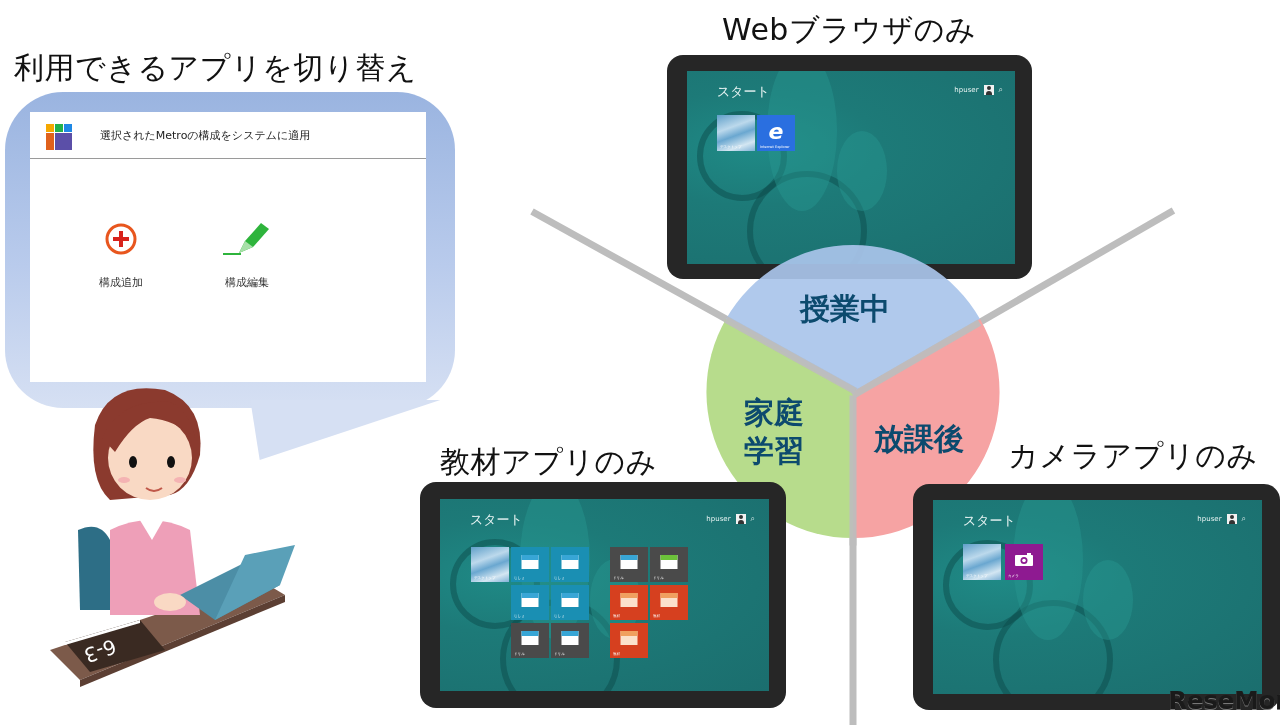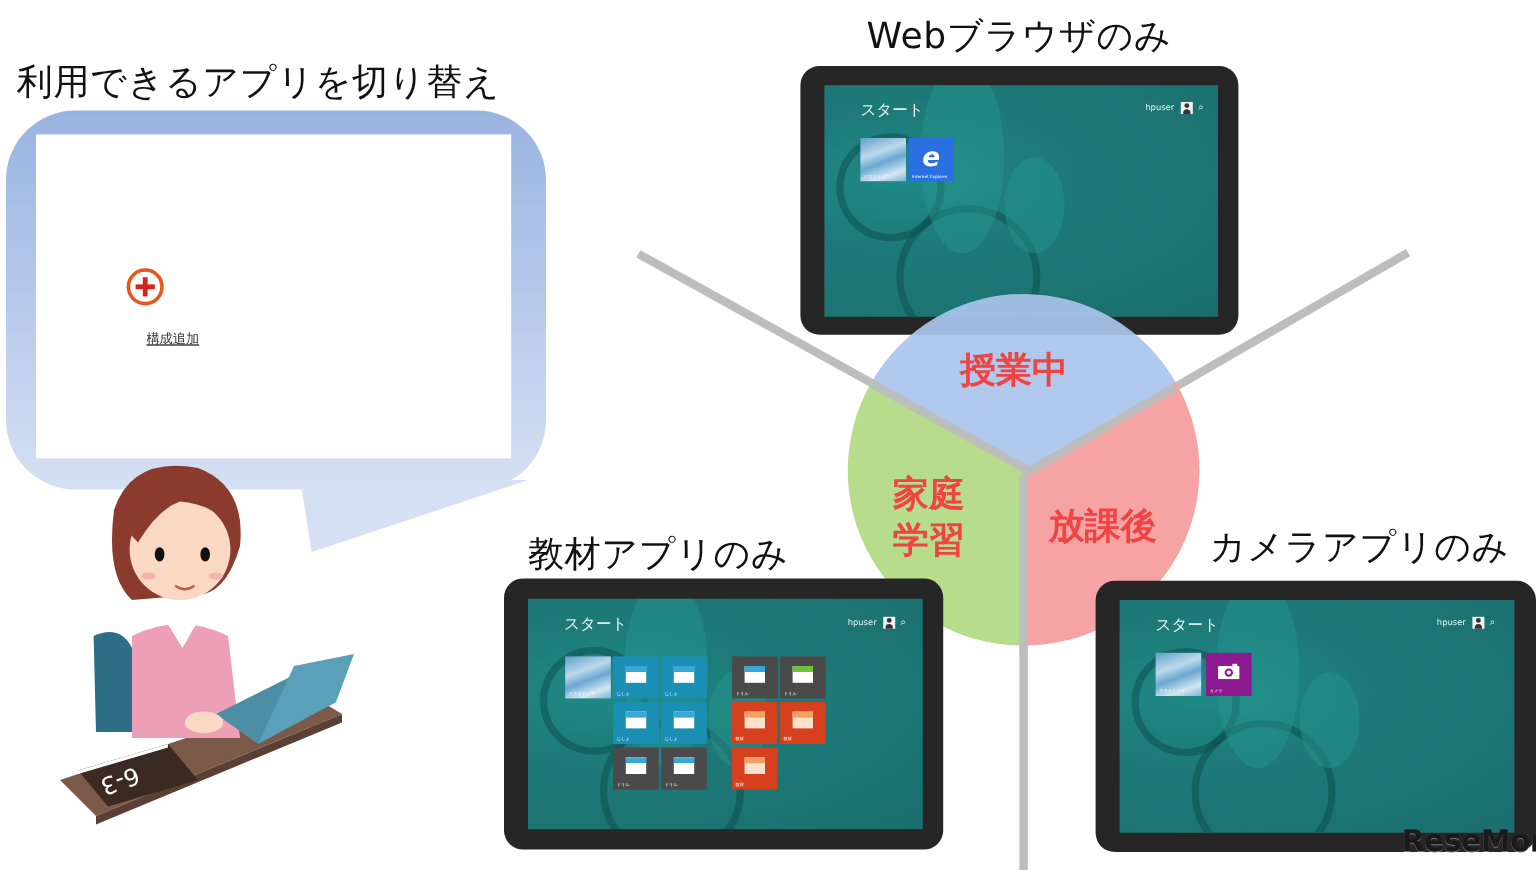--- a/index.html
+++ b/index.html
@@ -26,21 +26,21 @@
   }
   .app-window {
     position: absolute; left: 30px; top: 112px; width: 396px; height: 270px;
     background: #ffffff; overflow: hidden;
   }
   .app-header { position: absolute; left: 0; top: 0; width: 396px; height: 47px; border-bottom: 1.5px solid #9a9a9a; }
   .logo-grid { position: absolute; width: 28px; height: 26px; }
   .logo-grid span { position: absolute; display: block; }
   .app-title { position: absolute; left: 70px; top: 16px; font-size: 11px; color: #222; white-space: nowrap; }
 
-  .action { position: absolute; top: 105px; width: 90px; text-align: right; text-decoration: underline; }
+  .action { position: absolute; top: 105px; width: 90px; text-align: center; }
   .action .ic { height: 44px; display: flex; align-items: center; justify-content: center; }
   .action .lbl { margin-top: 14px; font-size: 11px; color: #333; }
 
   .item-panel {
     position: absolute; left: 18px; top: 195px; width: 390px; height: 80px;
     border-left: 1.5px solid #666; border-top: 1.5px solid #666;
   }
   .item-icon { position: absolute; left: 34px; top: 4px; width: 46px; height: 44px; border: 1.5px solid #7fb2e6; background: #dceafa; }
   .item-label { position: absolute; left: 14px; top: 52px; font-size: 11px; color: #222; white-space: nowrap; }
 
@@ -66,45 +66,65 @@
   .tile-blue { background: #1a8fb3; }
   .tile-gray { background: #4a4a4a; }
   .tile-red { background: #d6401f; }
   .tile-purple { background: #8e1a91; display: flex; align-items: center; justify-content: center; }
   .mini-book { position: absolute; left: 50%; top: 42%; transform: translate(-50%, -50%); width: 17px; height: 14px; background: #fff; border-top: 5px solid #38a6d6; }
   .mini-book.green { border-top-color: #6cc23a; }
   .mini-book.orange { border-top-color: #f0a060; background: #fbe1cc; }
 
   
   .divider-line { position: absolute; background: #bdbdbd; height: 7px; transform-origin: 0 50%; }
-  .circle-label { position: absolute; font-weight: bold; font-size: 30px; color: #ef4444; text-align: center; line-height: 1.25; white-space: nowrap; }
+  .circle-label { position: absolute; font-weight: bold; font-size: 30px; color: #0c4a6e; text-align: center; line-height: 1.25; white-space: nowrap; }
 
   .resemom { position: absolute; left: 1168px; top: 686px; font-family: "DejaVu Sans", sans-serif; font-weight: bold; font-size: 25px; color: #1a1a1a; letter-spacing: -0.5px; text-shadow: 0 1px 0 #777; }
 </style>
 </head>
 <body>
 
 <div class="caption" style="left:14px; top:48px;">利用できるアプリを切り替え</div>
 
 <div class="bubble"></div>
 <div class="bubble-tail"></div>
 
 <div class="app-window">
+  <div class="app-header">
+    <div class="logo-grid" style="left:16px; top:12px;">
+      <span style="left:0;top:0;width:8px;height:8px;background:#f5a800;"></span>
+      <span style="left:9px;top:0;width:8px;height:8px;background:#22b14c;"></span>
+      <span style="left:18px;top:0;width:8px;height:8px;background:#1e88e5;"></span>
+      <span style="left:0;top:9px;width:8px;height:17px;background:#e0611c;"></span>
+      <span style="left:9px;top:9px;width:17px;height:17px;background:#5b4fa8;"></span>
+    </div>
+    <div class="app-title">選択されたMetroの構成をシステムに適用</div>
+  </div>
 
   <div class="action" style="left:46px;">
     <div class="ic">
       <svg width="34" height="34" viewBox="0 0 34 34">
         <circle cx="17" cy="17" r="14" fill="none" stroke="#e8561e" stroke-width="3"></circle>
         <rect x="15" y="9" width="4" height="16" fill="#d8231c"></rect>
         <rect x="9" y="15" width="16" height="4" fill="#d8231c"></rect>
       </svg>
     </div>
     <div class="lbl">構成追加</div>
   </div>
 
+  <div class="action" style="left:172px;">
+    <div class="ic">
+      <svg width="52" height="40" viewBox="0 0 52 40">
+        <line x1="2" y1="35" x2="20" y2="35" stroke="#2eb43c" stroke-width="2"></line>
+        <polygon points="18,34 24,22 40,4 48,10 32,28" fill="#2eb43c"></polygon>
+        <polygon points="18,34 24,22 32,28" fill="#a7e0a8"></polygon>
+      </svg>
+    </div>
+    <div class="lbl">構成編集</div>
+  </div>
 
 
 </div>
 
 <svg class="abs" style="left:40px; top:380px;" width="260" height="310" viewBox="0 0 260 310">
 
   <path d="M38 150 Q60 140 70 160 L72 230 L40 230 Z" fill="#2d6e86"></path>
 
   <polygon points="10,270 220,200 245,215 40,300" fill="#7c5a4a"></polygon>
   <polygon points="40,300 245,215 245,222 40,307" fill="#5c3f33"></polygon>

